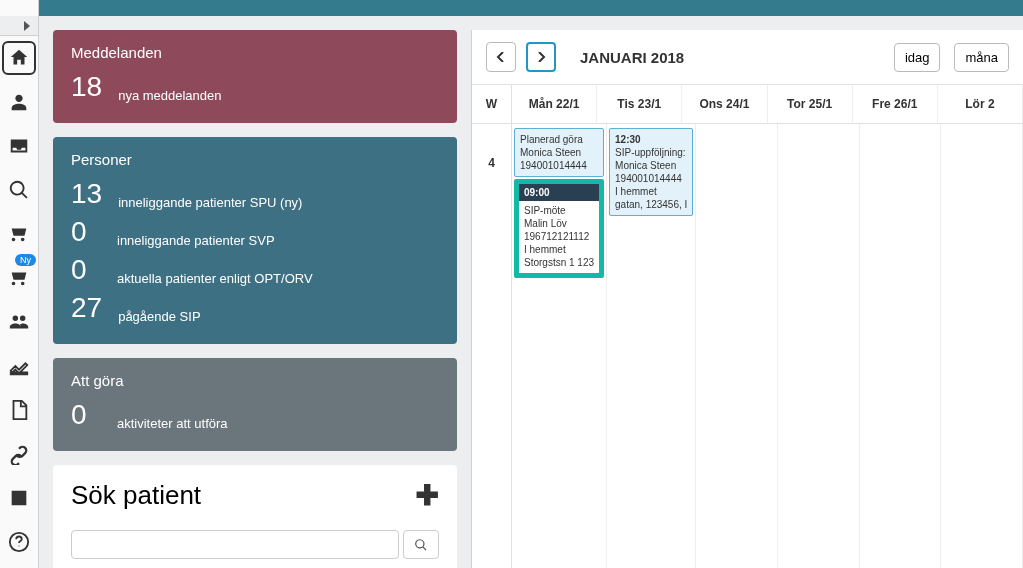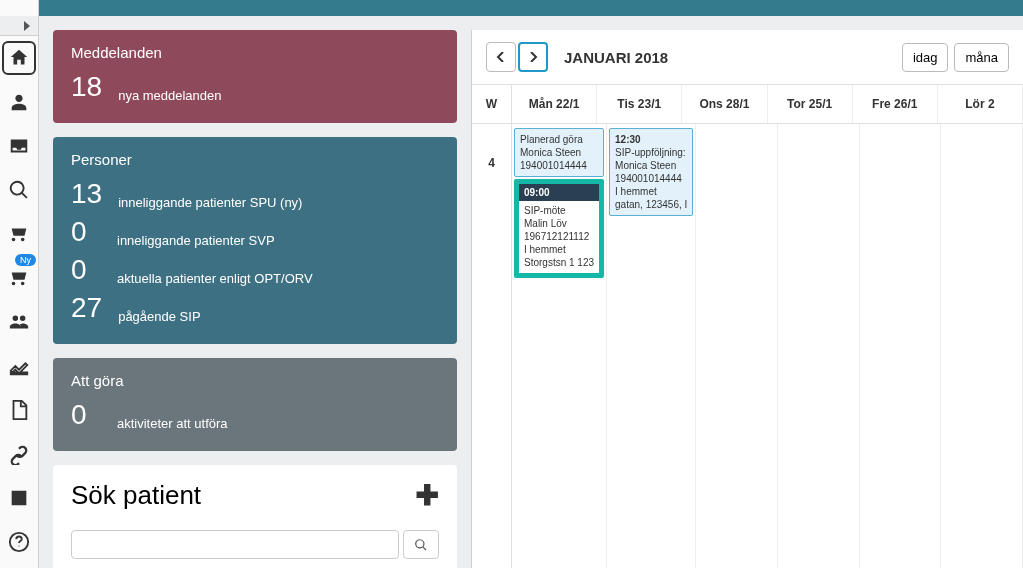--- a/index.html
+++ b/index.html
@@ -33,21 +33,21 @@
     .stat-label { font-size: 13px; }
     
     .search-header { display: flex; justify-content: space-between; align-items: center; margin-bottom: 18px; }
     .search-title { font-size: 26px; font-weight: 300; color: #000000; }
     .search-plus { font-size: 28px; font-weight: 700; cursor: pointer; }
     .search-input-row { display: flex; gap: 4px; margin-bottom: 18px; }
     .search-input { flex: 1; border: 1px solid #ccc; border-radius: 4px; padding: 6px 10px; font-size: 13px; }
     .search-btn { border: 1px solid #ccc; border-radius: 4px; background: #fff; padding: 0 10px; cursor: pointer; display: flex; align-items: center; }
     
     .calendar { flex: 1; background: #fff; border-left: 1px solid #d0d0d0; display: flex; flex-direction: column; margin-top: 14px; }
-    .cal-header { display: flex; align-items: center; padding: 12px 14px; gap: 2px; border-bottom: 1px solid #e0e0e0; }
+    .cal-header { display: flex; align-items: center; padding: 12px 14px; gap: 10px; border-bottom: 1px solid #e0e0e0; }
     .nav-btn { width: 30px; height: 30px; border: 1px solid #bbb; border-radius: 4px; background: #fff; display: flex; align-items: center; justify-content: center; cursor: pointer; }
     .nav-btn.active { border: 2px solid #2196c9; }
     .nav-btn svg { width: 10px; height: 10px; fill: #333; }
     .cal-title { font-size: 15px; font-weight: 700; margin-left: 14px; }
     .cal-spacer { flex: 1; }
     .view-btn { border: 1px solid #bbb; border-radius: 4px; background: #fff; padding: 6px 10px; font-size: 13px; cursor: pointer; margin-left: 4px; }
     
     .cal-days { display: flex; border-bottom: 1px solid #e0e0e0; }
     .week-col { width: 40px; text-align: center; font-size: 12px; font-weight: 700; padding: 12px 0; border-right: 1px solid #e0e0e0; }
     .day-col { flex: 1; text-align: center; font-size: 12px; font-weight: 700; padding: 12px 0; border-right: 1px solid #eee; }
@@ -212,21 +212,21 @@
         <span class="cal-title">JANUARI 2018</span>
         <span class="cal-spacer"></span>
         <button class="view-btn">idag</button>
         <button class="view-btn">måna</button>
       </div>
 
       <div class="cal-days">
         <div class="week-col">W</div>
         <div class="day-col">Mån 22/1</div>
         <div class="day-col">Tis 23/1</div>
-        <div class="day-col">Ons 28/1</div>
+        <div class="day-col">Ons 24/1</div>
         <div class="day-col">Tor 25/1</div>
         <div class="day-col">Fre 26/1</div>
         <div class="day-col">Lör 2</div>
       </div>
 
       <div class="cal-body">
         <div class="week-body">4</div>
 
         <div class="day-body">
           <div class="event event-blue-light">

